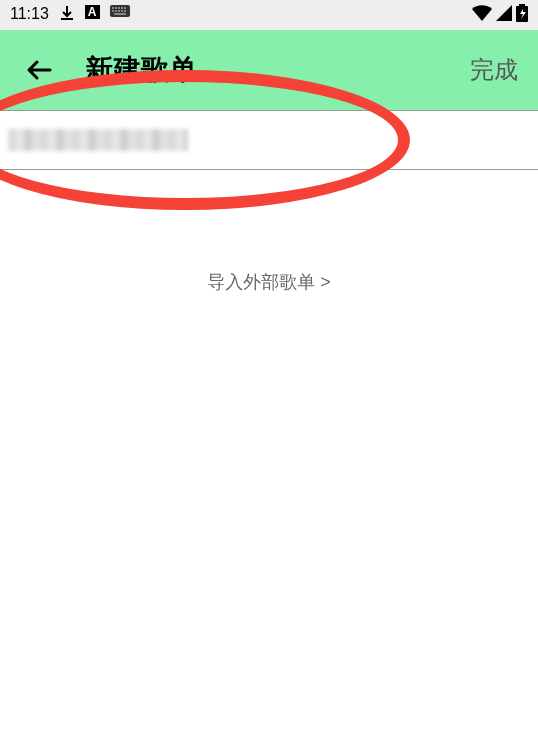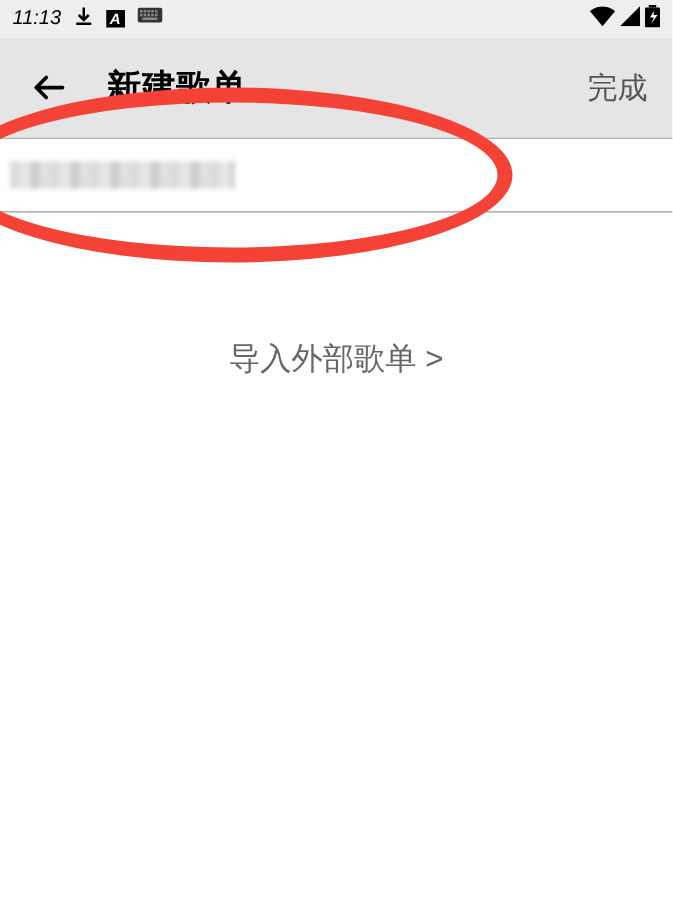--- a/index.html
+++ b/index.html
@@ -20,32 +20,31 @@
       background: #eeeeee;
       display: flex;
       justify-content: space-between;
       align-items: center;
       padding: 0 10px;
       font-size: 16px;
       font-weight: 500;
     }
     .status-left {
       display: flex;
-      align-items: center;
+      align-items: flex-start;
       gap: 10px;
-      font-style: italic;
     }
     .status-right {
       display: flex;
       align-items: center;
       gap: 4px;
     }
     .header {
       height: 80px;
-      background: #e5e5e5;
+      background: #86efac;
       display: flex;
       align-items: center;
       padding: 0 20px;
       position: relative;
     }
     .back-btn {
       width: 40px;
       height: 40px;
       display: flex;
       align-items: center;
@@ -78,21 +77,21 @@
     .pixelated-placeholder {
       width: 180px;
       height: 22px;
       background: repeating-linear-gradient(90deg, #ccc 0 8px, #ddd 8px 16px, #bbb 16px 24px, #d5d5d5 24px 32px);
       filter: blur(2px);
       opacity: 0.7;
     }
     .import-link {
       text-align: center;
       margin-top: 100px;
-      font-size: 25px;
+      font-size: 18px;
       color: #666;
       cursor: pointer;
     }
     .annotation-ellipse {
       position: absolute;
       left: -40px;
       top: 70px;
       width: 450px;
       height: 140px;
       border: 12px solid #f44336;

